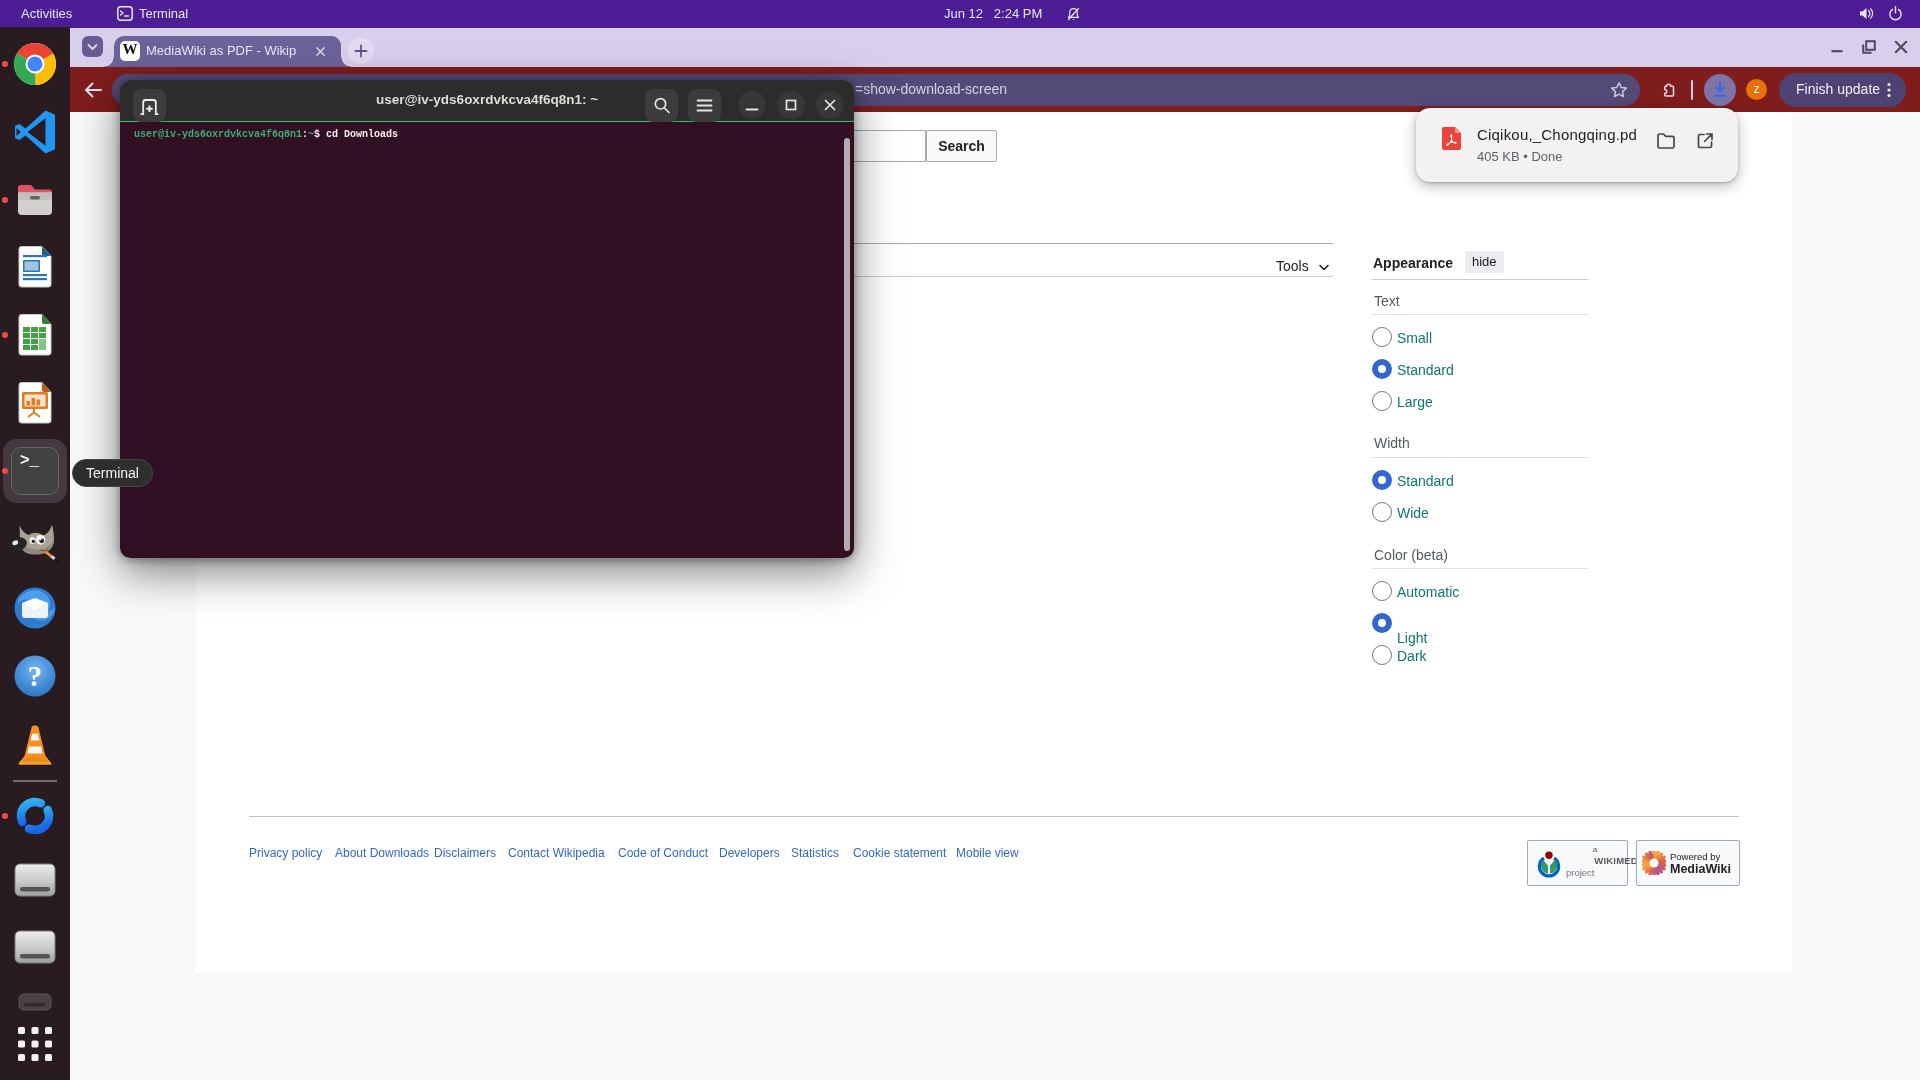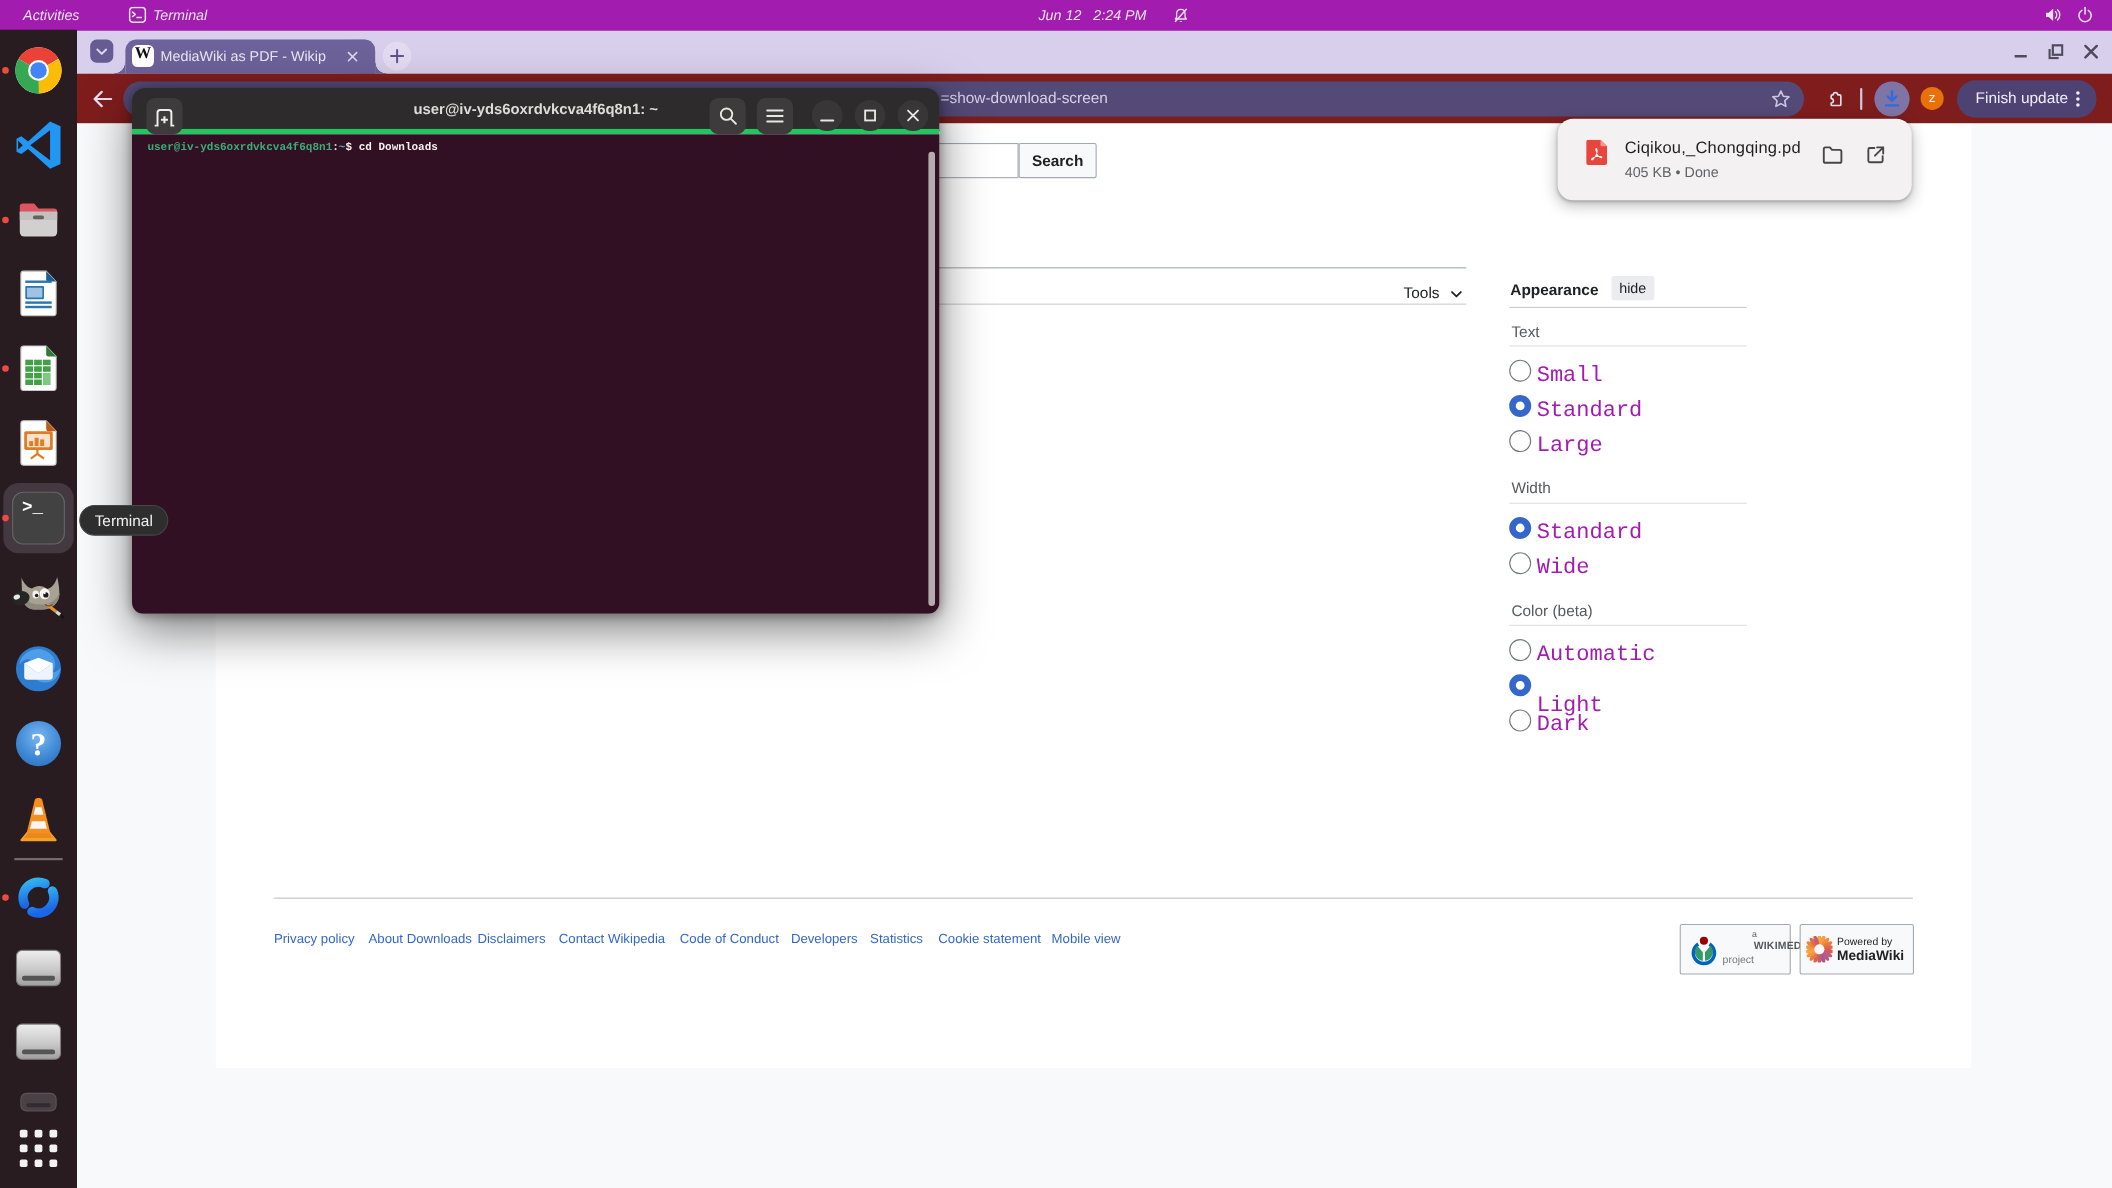--- a/index.html
+++ b/index.html
@@ -1,42 +1,42 @@
 <!DOCTYPE html>
 <html><head>
 <meta charset="utf-8">
 <style>
   * { margin:0; padding:0; box-sizing:border-box; }
   html,body { width:1920px; height:1080px; overflow:hidden; background:#f8f9fa;
     font-family:"Liberation Sans", sans-serif; }
   .abs { position:absolute; }
   
-  #topbar { position:absolute; left:0; top:0; width:1920px; height:28px; background:#a21caf; color:#e6e6e6; font-size:13px;font-style:italic; }
+  #topbar { position:absolute; left:0; top:0; width:1920px; height:28px; background:#4c1d95; color:#e6e6e6; font-size:13px; }
   
   #dock { position:absolute; left:0; top:27px; width:70px; height:1053px; background:#291c20; }
   .dicon { position:absolute; left:11px; width:48px; height:48px; }
   .ddot { position:absolute; left:2px; width:6px; height:6px; border-radius:50%; background:#ee4a44; }
   
   #tabstrip { position:absolute; left:70px; top:28px; width:1850px; height:39px; background:#d7cfeb; }
   #toolbar { position:absolute; left:70px; top:67px; width:1850px; height:45px; background:#7f1d1d; }
   
   #page { position:absolute; left:70px; top:112px; width:1850px; height:968px; background:#f8f9fa; }
   #content { position:absolute; left:126px; top:0px; width:1596px; height:859px; background:#fff; }
   
   #term { position:absolute; left:120px; top:80px; width:734px; height:478px; border-radius:12px 12px 10px 10px;
      box-shadow:0 14px 44px rgba(0,0,0,.5), 0 2px 10px rgba(0,0,0,.35); }
-  #termbar { position:absolute; left:0; top:0; width:100%; height:42px; background:#2d2b2b; border-radius:12px 12px 0 0; border-bottom:5px solid #22c55e; }
+  #termbar { position:absolute; left:0; top:0; width:100%; height:42px; background:#2d2b2b; border-radius:12px 12px 0 0; border-bottom:1px solid #22c55e; }
   #termbody { position:absolute; left:0; top:42px; width:100%; height:436px; background:#311023; border-radius:0 0 10px 10px; }
   .tbtn { position:absolute; top:9px; width:33px; height:33px; background:#3d3b3b; border-radius:8px; }
   .tcirc { position:absolute; top:11px; width:28px; height:28px; background:#383636; border-radius:50%; }
   
   .link { color:#3366cc; text-decoration:none; }
   .radio { position:absolute; width:20px; height:20px; border-radius:50%; background:#fff; border:1px solid #72777d; }
   .radio.sel { border:6.5px solid #3466cc; }
-  .rlabel { position:absolute; font-size:20px; color:#a21caf;font-family:Liberation Mono, monospace; }
+  .rlabel { position:absolute; font-size:14px; color:#0f766e; }
   .seclabel { position:absolute; font-size:14px; color:#54595d; }
   .hr { position:absolute; height:1px; background:#c8ccd1; }
 </style>
 </head>
 <body>
 
 <div id="page">
   <div id="content"></div>
 
   <div class="abs" style="left:180px; top:18px; width:676px; height:32px; background:#fff; border:1px solid #a2a9b1;"></div>

